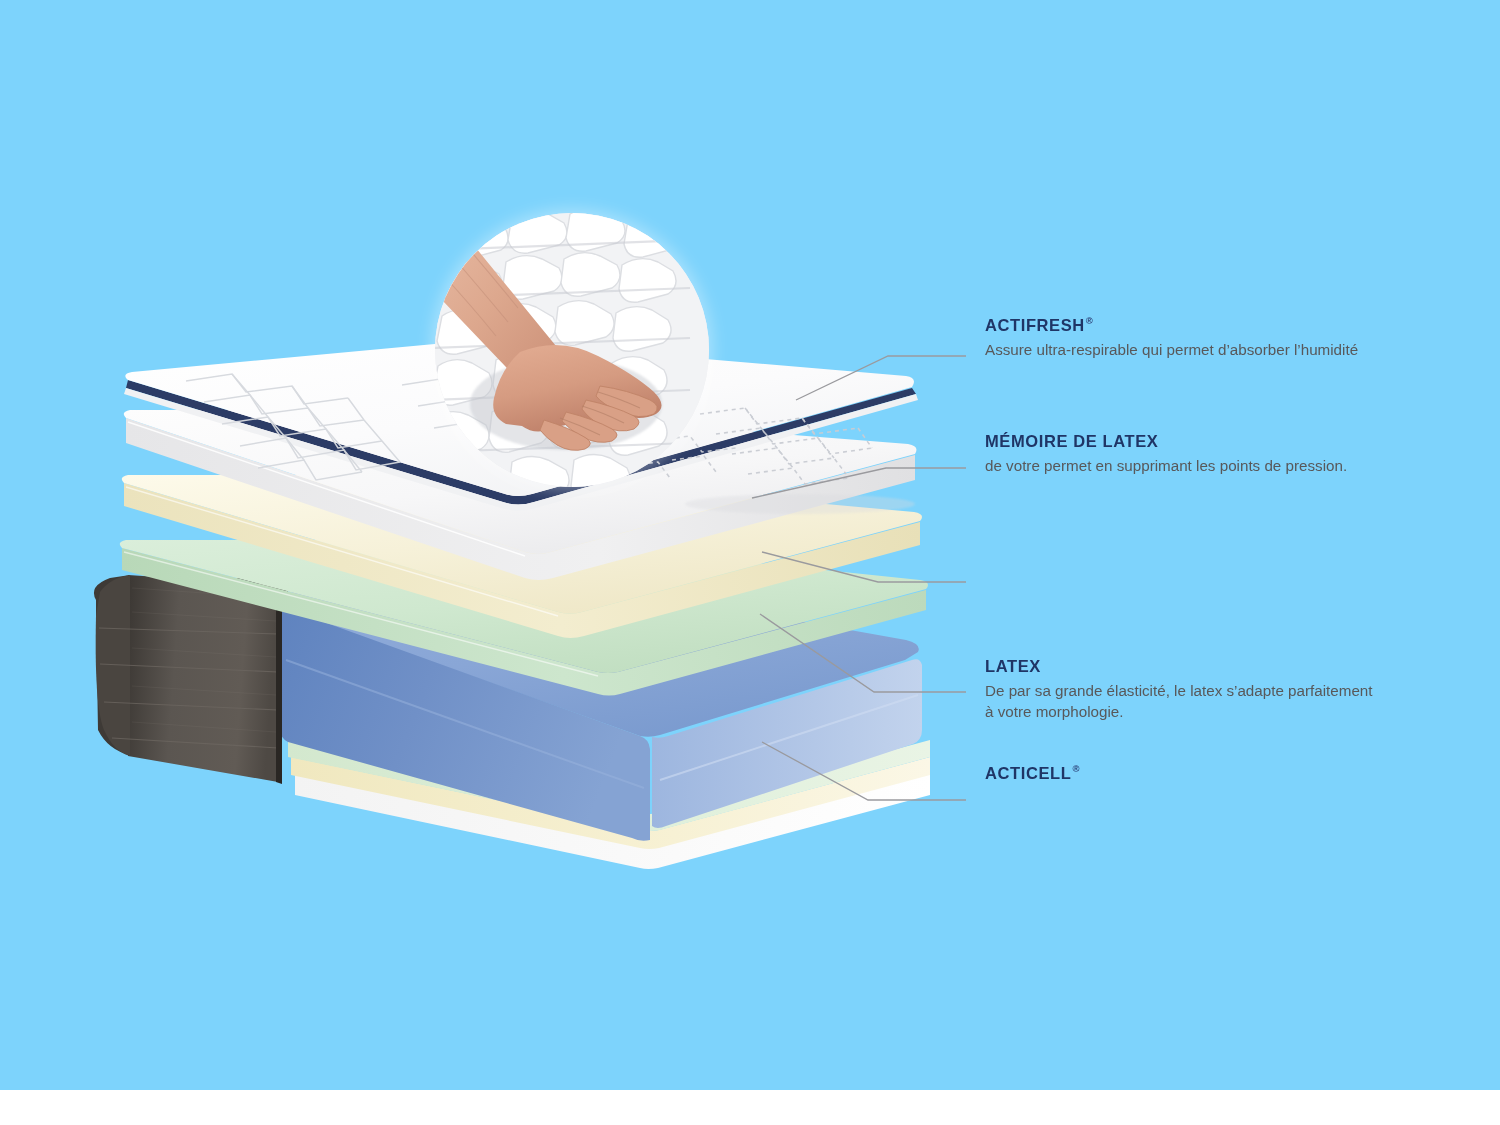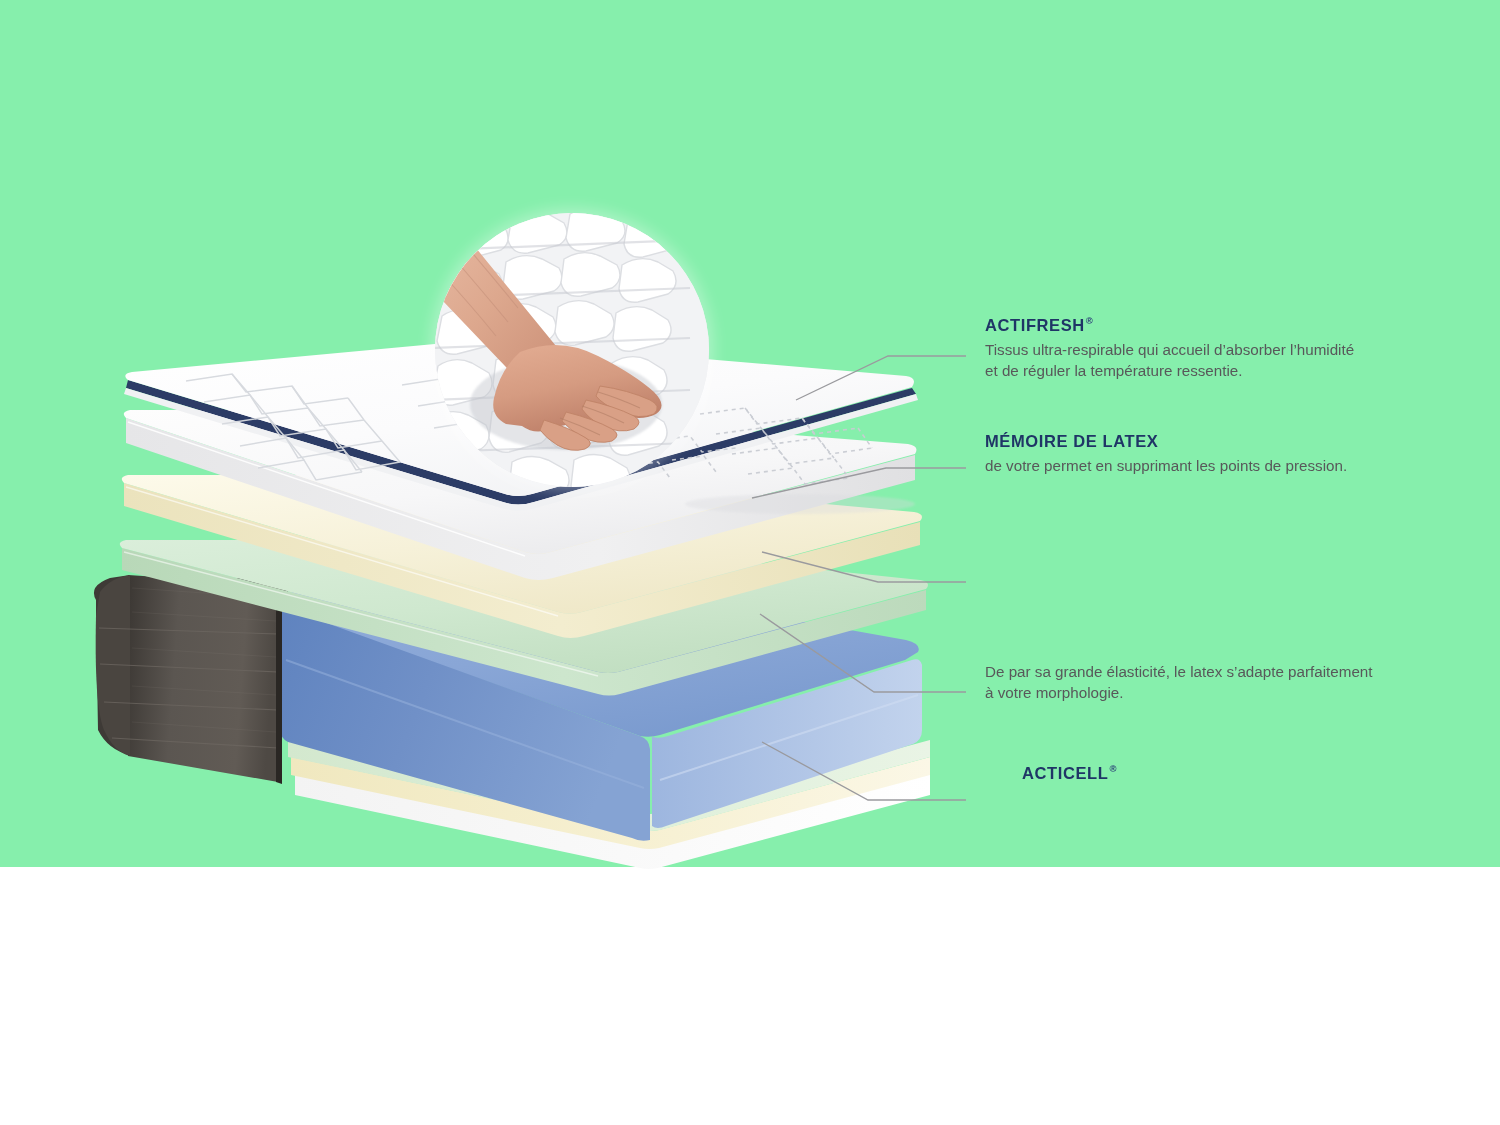--- a/index.html
+++ b/index.html
@@ -7,22 +7,22 @@
   html, body {
     width: 1500px;
     height: 1125px;
     background: #ffffff;
     font-family: "Liberation Sans", sans-serif;
     overflow: hidden;
   }
   #stage {
     position: relative;
     width: 1500px;
-    height: 867px;
-    background: #86efac;
+    height: 1090px;
+    background: #7dd3fc;
   }
   #diagram-svg {
     position: absolute;
     left: 0; top: 0;
     width: 1500px;
     height: 1125px;
   }
   .callout {
     position: absolute;
     width: 430px;
@@ -350,41 +350,43 @@
       <path d="M760,614 L874,692 L966,692"></path>
       <path d="M762,742 L868,800 L966,800"></path>
     </g>
   </svg>
 
   <div class="callout" style="left:985px; top:316px;">
     <div class="callout-title">
       <span>ACTIFRESH</span><span class="reg-mark">®</span>
     </div>
     <div class="callout-body">
-      <span>Tissus ultra-respirable qui accueil d’absorber l’humidité</span>
-      <span>et de réguler la température ressentie.</span>
+      <span>Assure ultra-respirable qui permet d’absorber l’humidité</span>
     </div>
   </div>
 
   <div class="callout" style="left:985px; top:432px;">
     <div class="callout-title">
       <span>MÉMOIRE DE LATEX</span><span class="reg-mark"></span>
     </div>
     <div class="callout-body">
       <span>de votre permet en supprimant les points de pression.</span>
     </div>
   </div>
 
 
   <div class="callout" style="left:985px; top:657px;">
+    <div class="callout-title">
+      <span>LATEX</span><span class="reg-mark"></span>
+    </div>
     <div class="callout-body">
       <span>De par sa grande élasticité, le latex s’adapte parfaitement</span>
       <span>à votre morphologie.</span>
     </div>
   </div>
 
-  <div class="callout" style="left:985px; top:764px;margin-left:37px;">
+  <div class="callout" style="left:985px; top:764px;">
     <div class="callout-title">
       <span>ACTICELL</span><span class="reg-mark">®</span>
     </div>
   </div>
 
 </div>
 
 </body></html>

